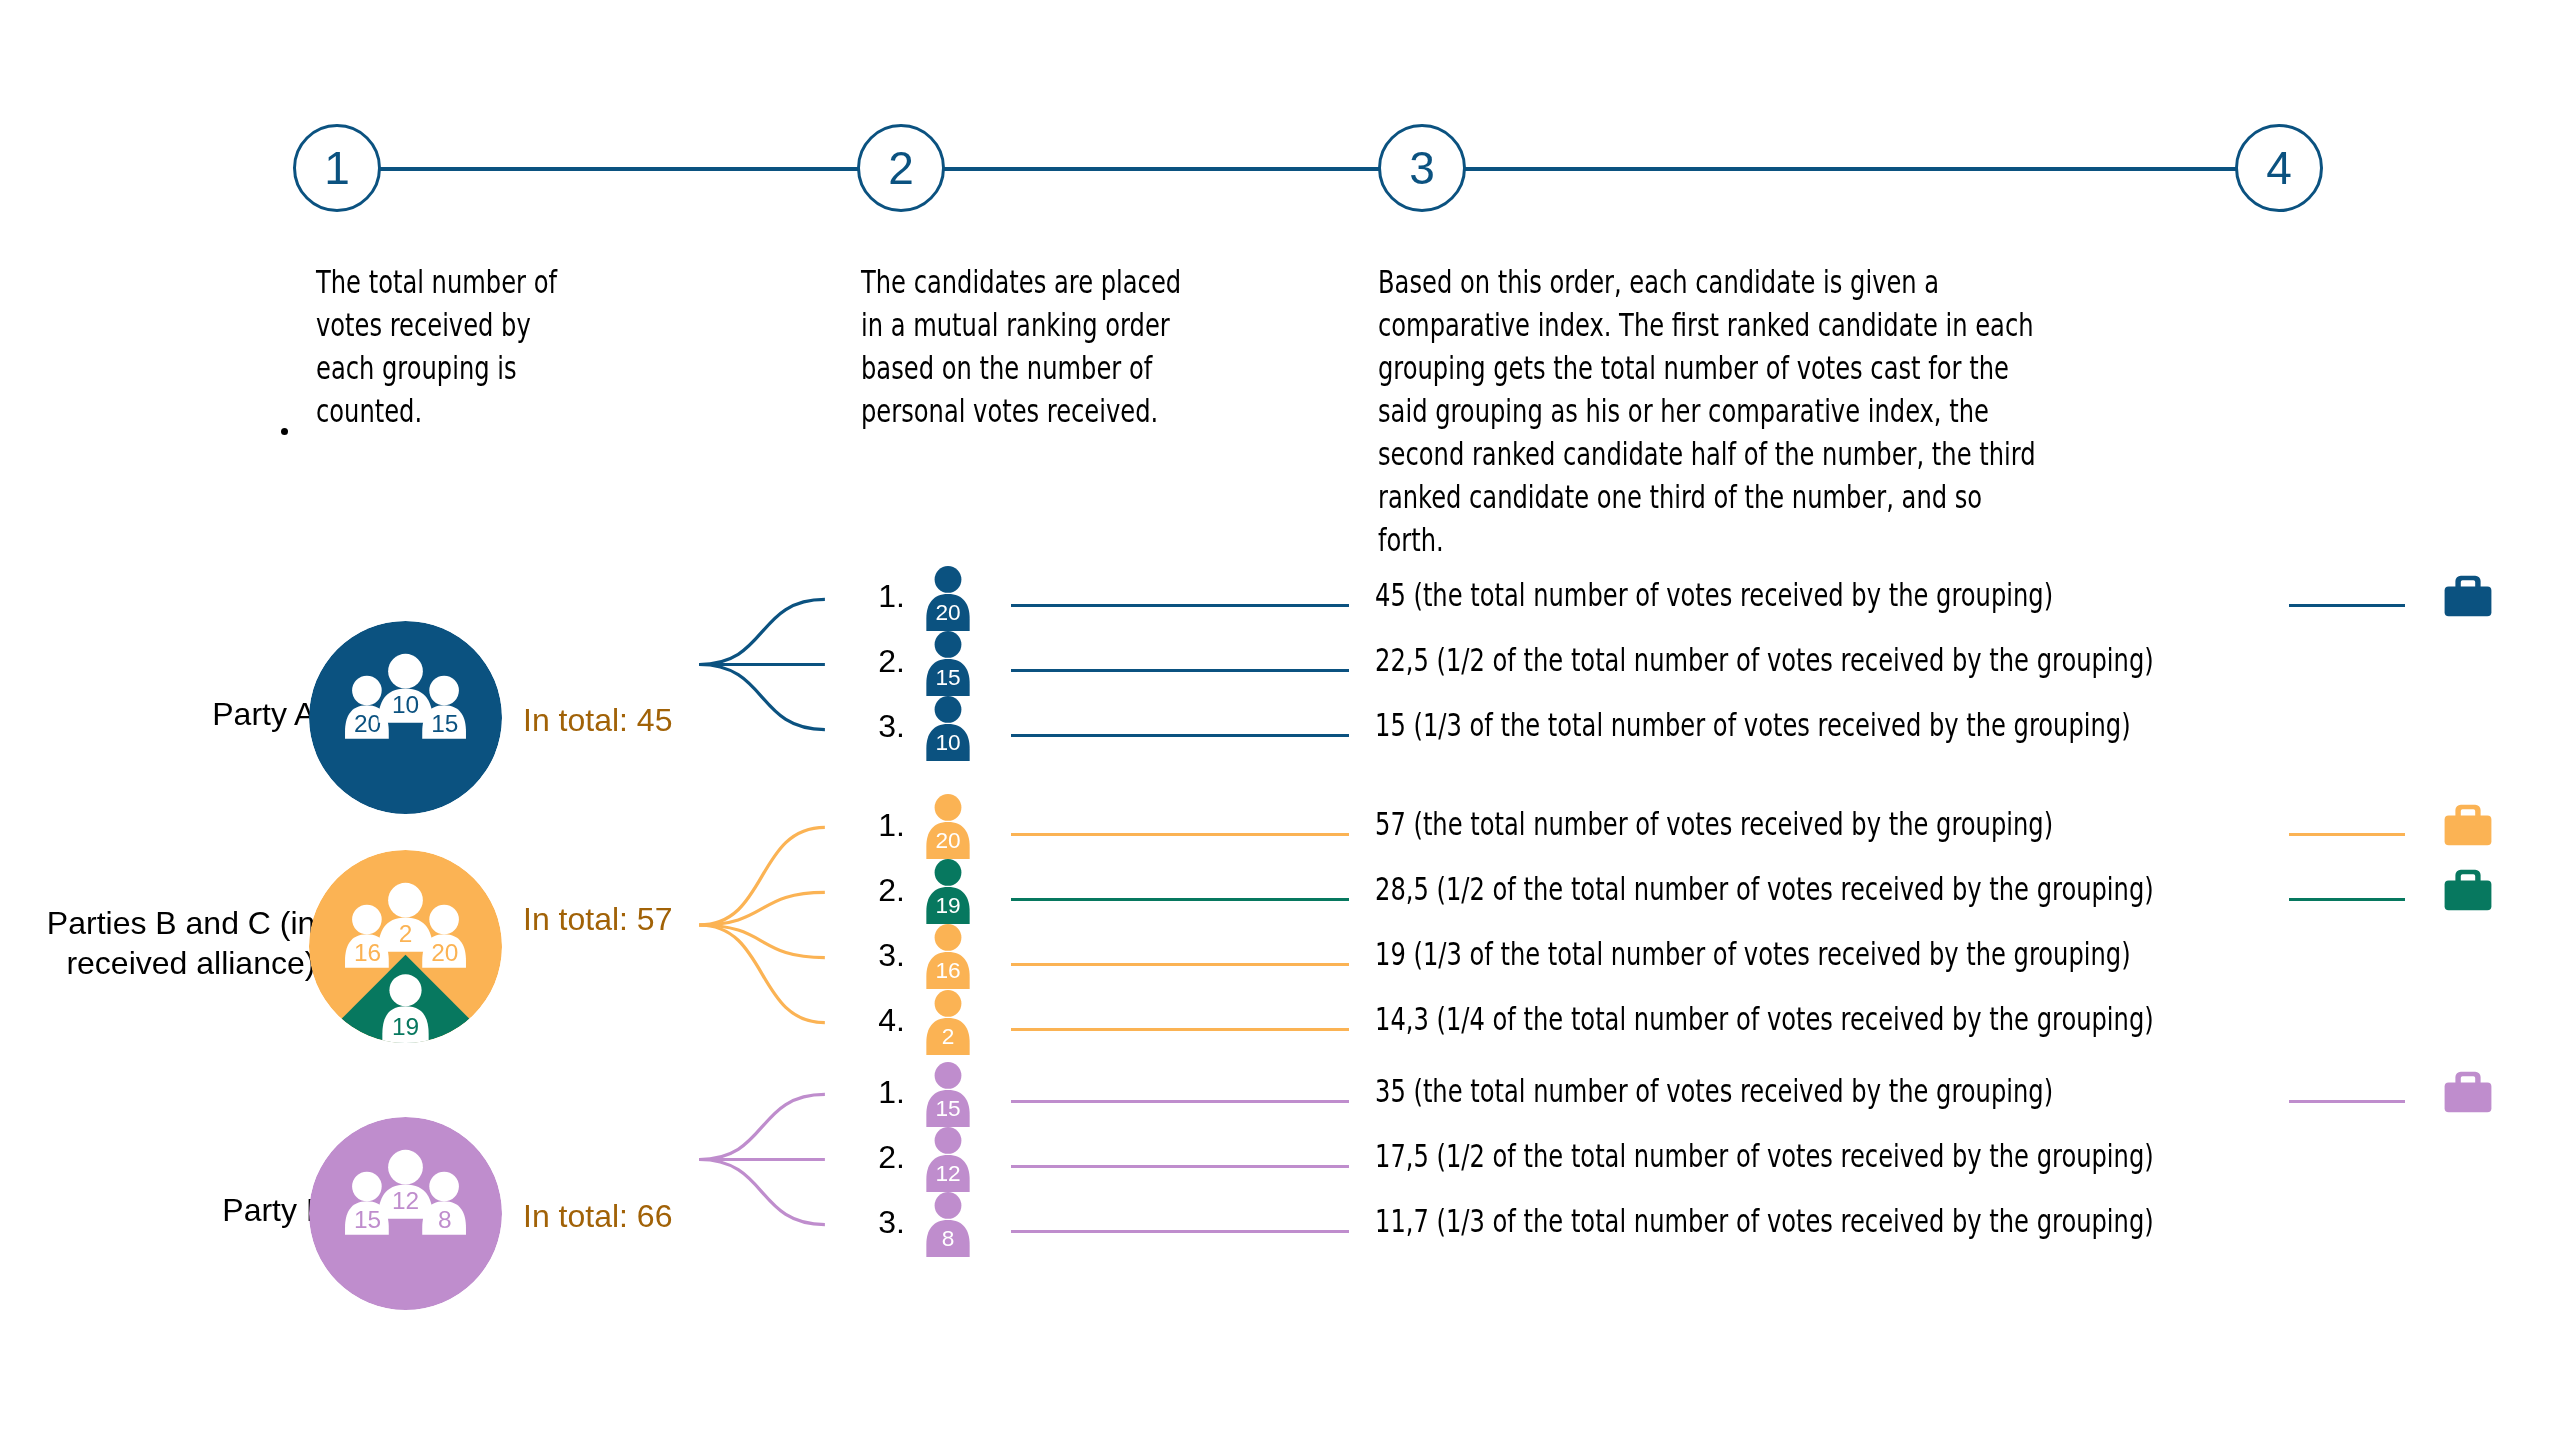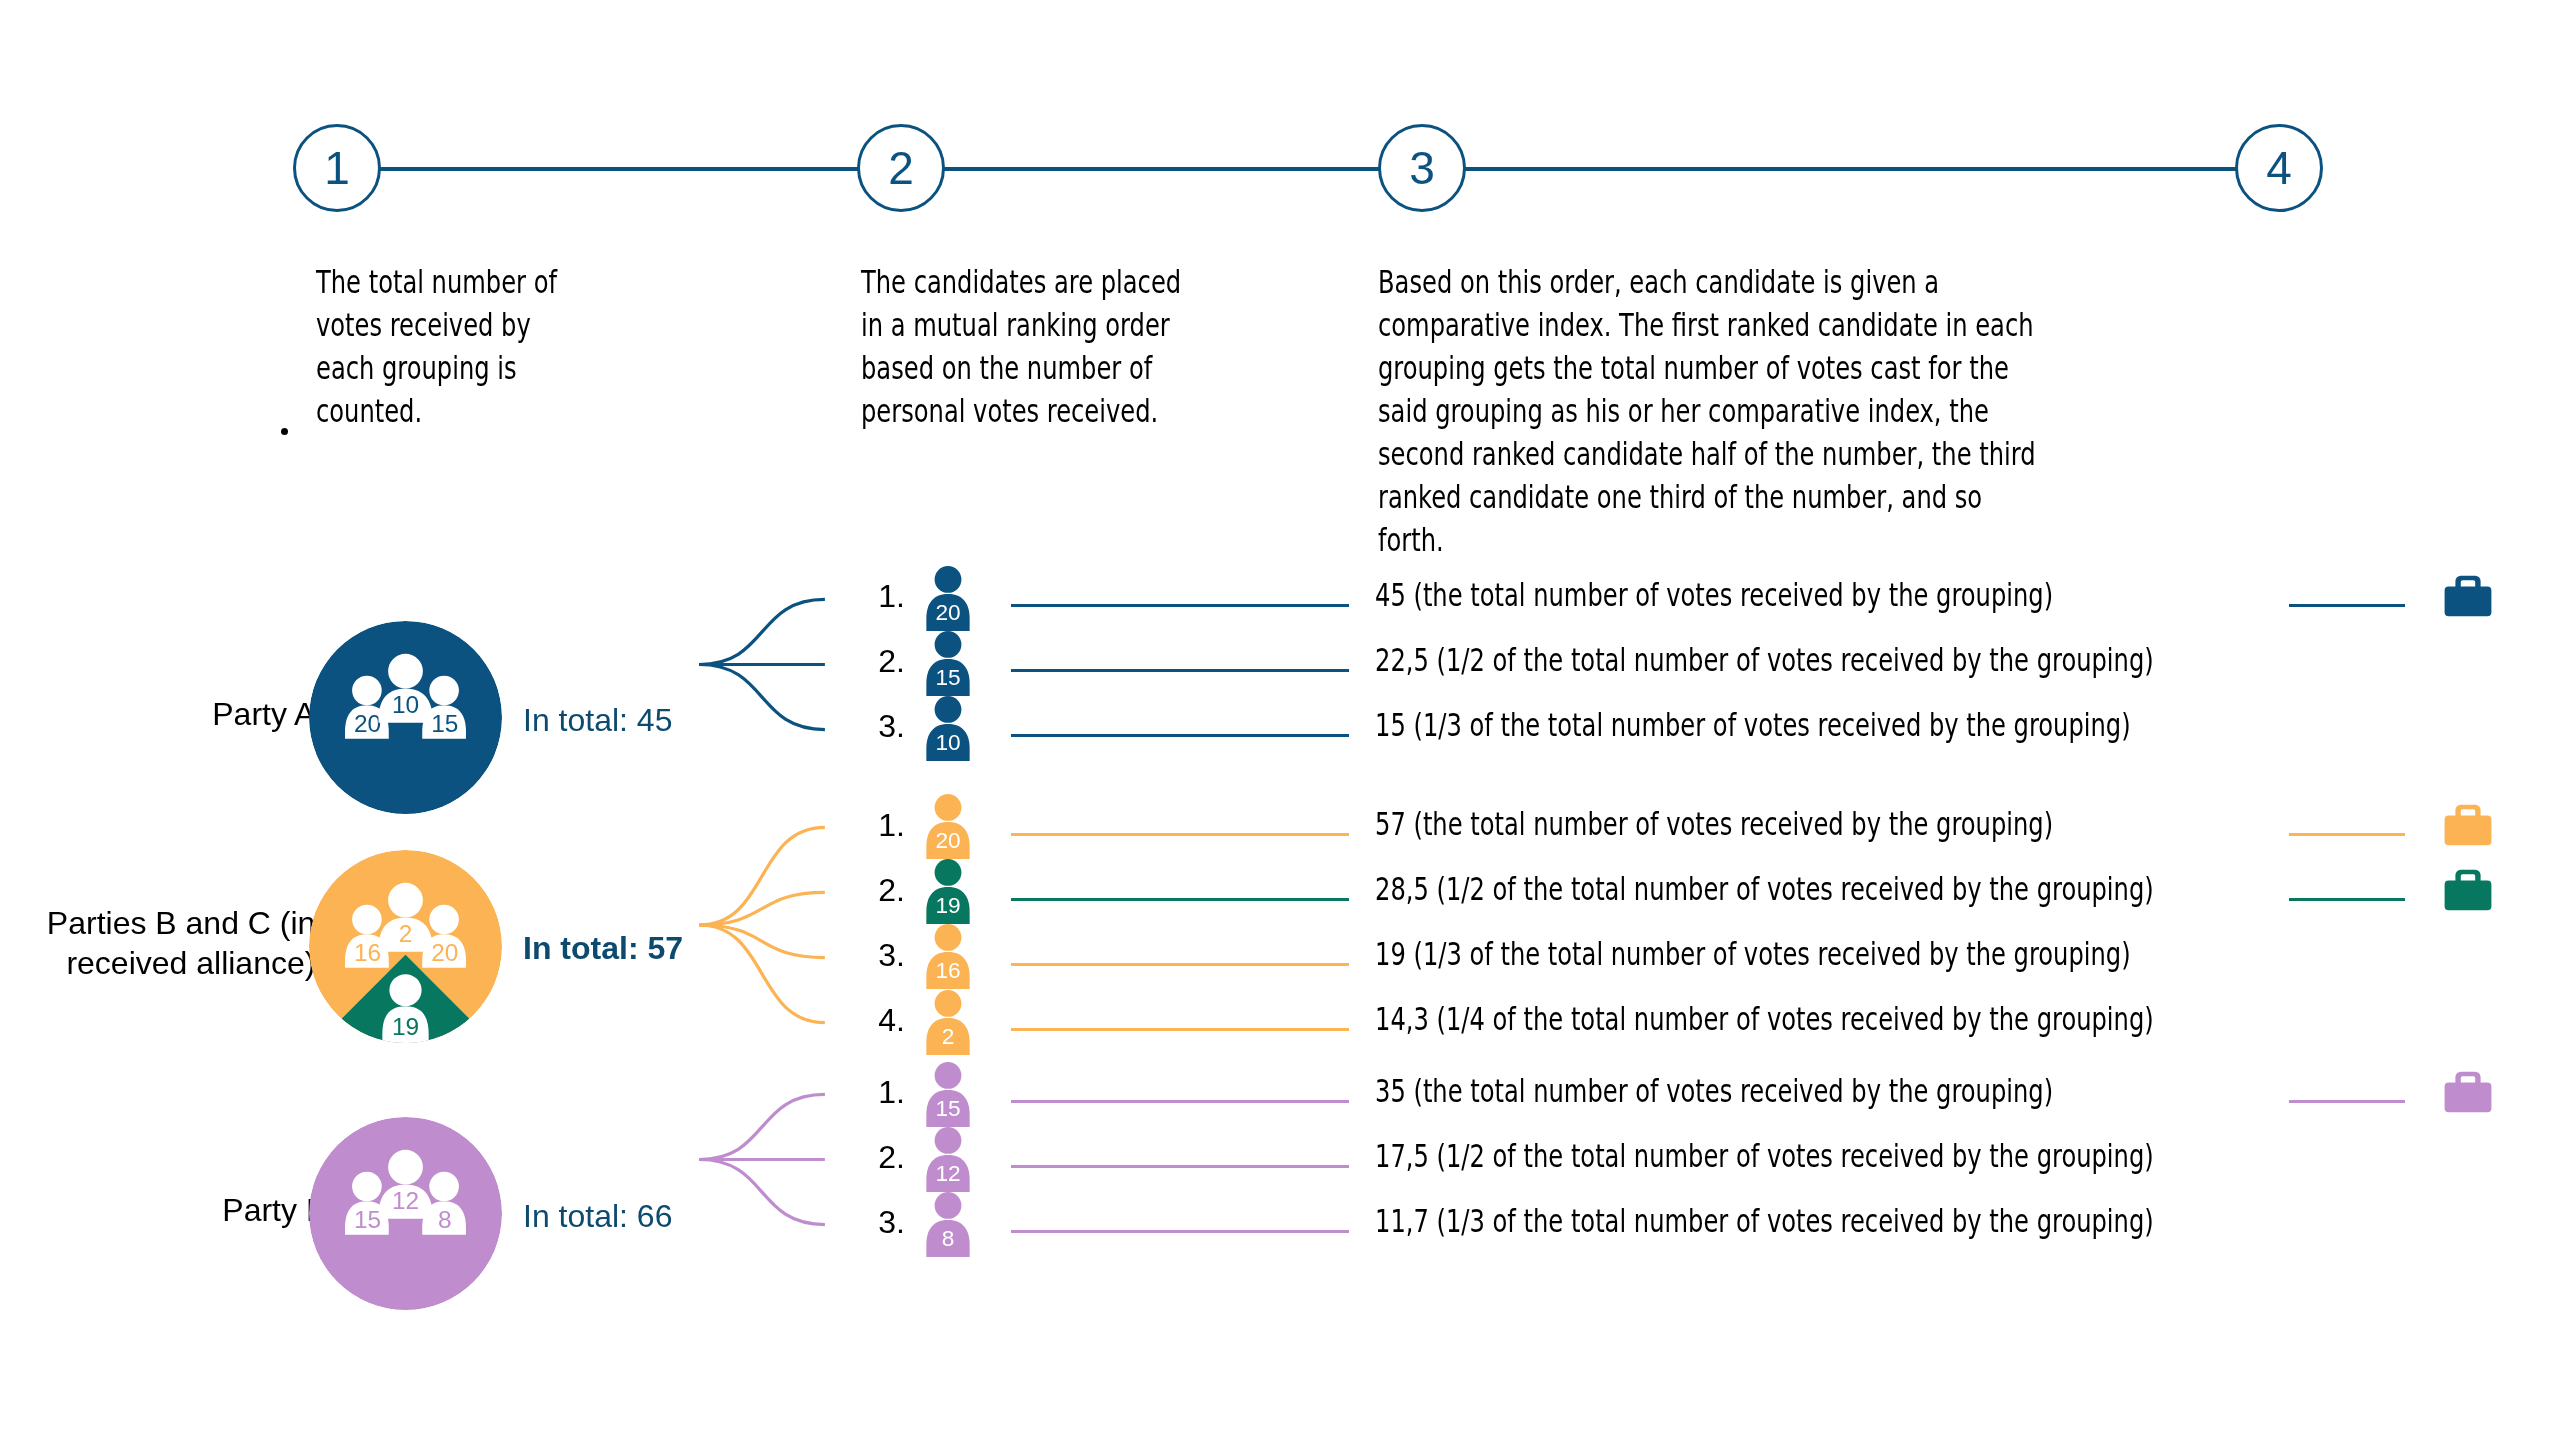--- a/index.html
+++ b/index.html
@@ -62,21 +62,21 @@
   }
   .party-circle {
     position: absolute;
     width: 193px; height: 193px;
     border-radius: 50%;
     overflow: hidden;
   }
   .intotal {
     position: absolute;
     font-size: 32px;
-    color: #0c4a6e;
+    color: #a16207;
     white-space: nowrap;
   }
 
   
   .rank-num {
     position: absolute;
     font-size: 32px;
     color: #000;
     text-align: right;
     width: 45px;
@@ -203,21 +203,21 @@
             <circle cx="150" cy="78" r="27" fill="#ffffff"></circle>
         <path d="M150 105 C118 105 108 128 108 152 L108 158 L192 158 L192 152 C192 128 182 105 150 105 Z" fill="#ffffff"></path>
         <text x="150" y="143" font-family="Liberation Sans, sans-serif" font-size="38" fill="#fbb354" text-anchor="middle">2</text>
           </g>
           <g>
             <circle cx="150" cy="218" r="25" fill="#ffffff"></circle>
           <path d="M150 243 C122 243 114 262 114 286 L114 300 L186 300 L186 286 C186 262 178 243 150 243 Z" fill="#ffffff"></path>
           <text x="150" y="287" font-family="Liberation Sans, sans-serif" font-size="38" fill="#07785f" text-anchor="middle">19</text>
           </g>
         </svg></div>
-      <div class="intotal" style="left:523px; top:930px;font-weight:bold;">In total: 57</div>
+      <div class="intotal" style="left:523px; top:901px;">In total: 57</div>
       <div class="bracket" style="left:699px; top:808px;"><svg width="126" height="234" viewBox="0 0 195 363" style="overflow:visible">
           <path d="M0 181.5 C 107.25000000000001 181.5, 87.75 30, 195 30" stroke="#fbb354" stroke-width="5" fill="none"></path>
           <path d="M0 181.5 C 107.25000000000001 181.5, 87.75 131, 195 131" stroke="#fbb354" stroke-width="5" fill="none"></path>
           <path d="M0 181.5 C 107.25000000000001 181.5, 87.75 232, 195 232" stroke="#fbb354" stroke-width="5" fill="none"></path>
           <path d="M0 181.5 C 107.25000000000001 181.5, 87.75 333, 195 333" stroke="#fbb354" stroke-width="5" fill="none"></path>
         </svg></div>
       <div class="rank-num" style="left:860px; top:807px;">1.</div>
       <div class="rank-person" style="left:922px; top:793px;"><svg width="52" height="66" viewBox="0 0 100 128">
     <circle cx="50" cy="28" r="26" fill="#fbb354"></circle>
     <path d="M50 56 C20 56 8 76 8 104 L8 128 L92 128 L92 104 C92 76 80 56 50 56 Z" fill="#fbb354"></path>

